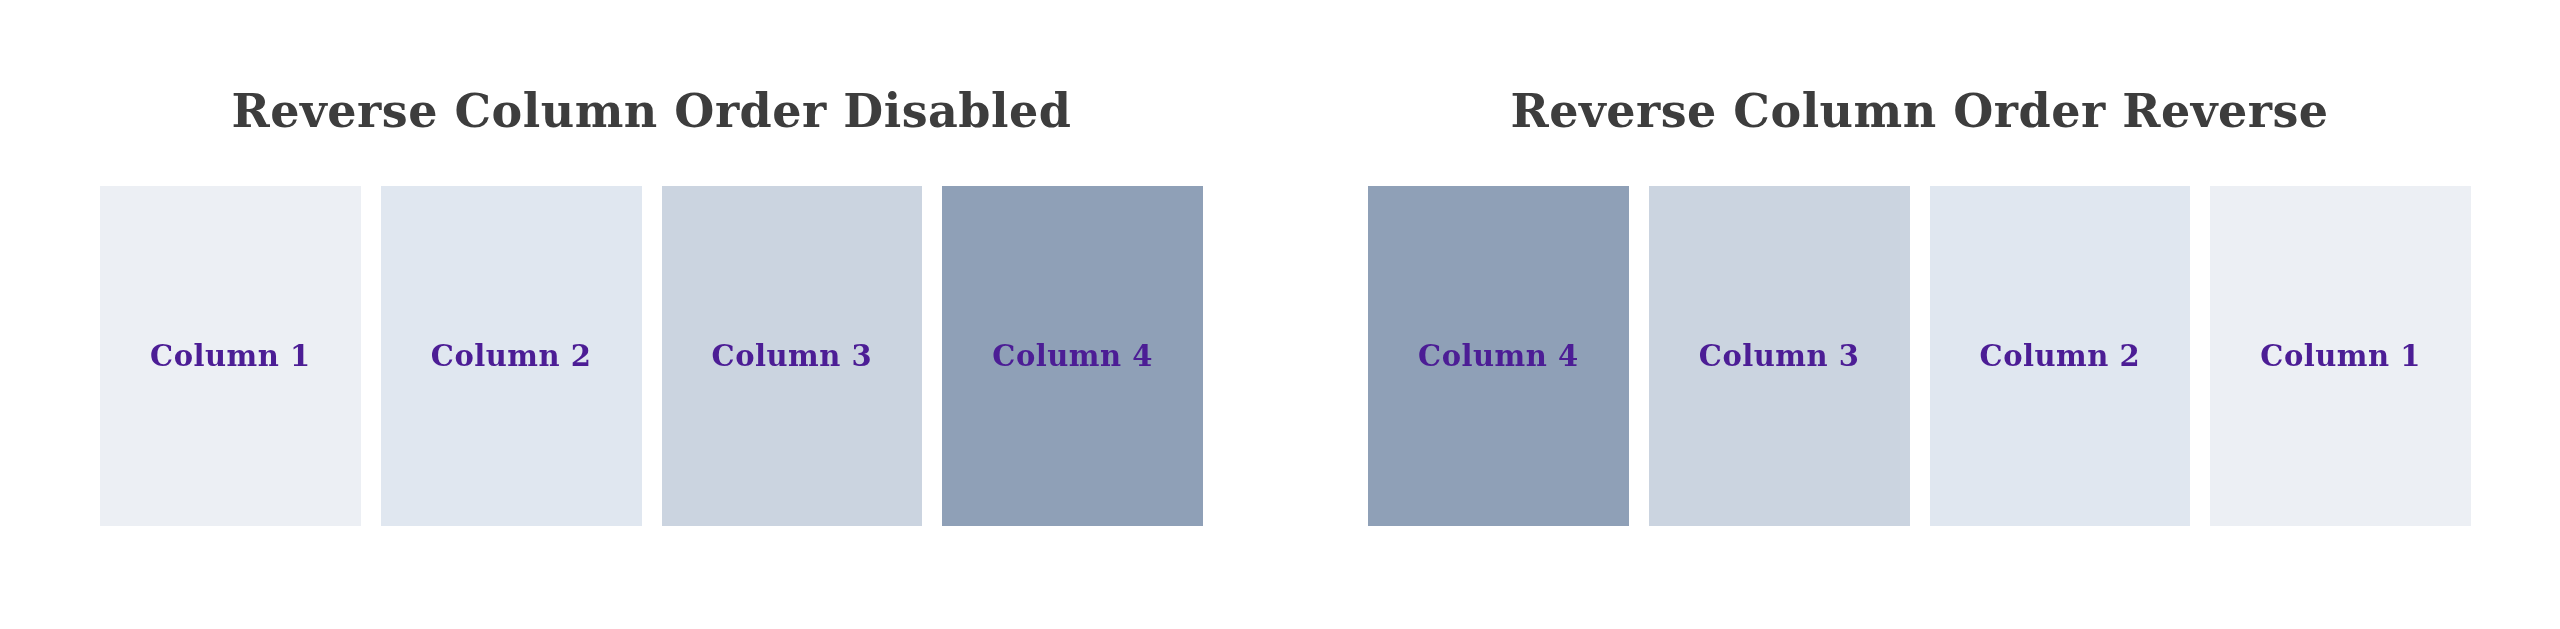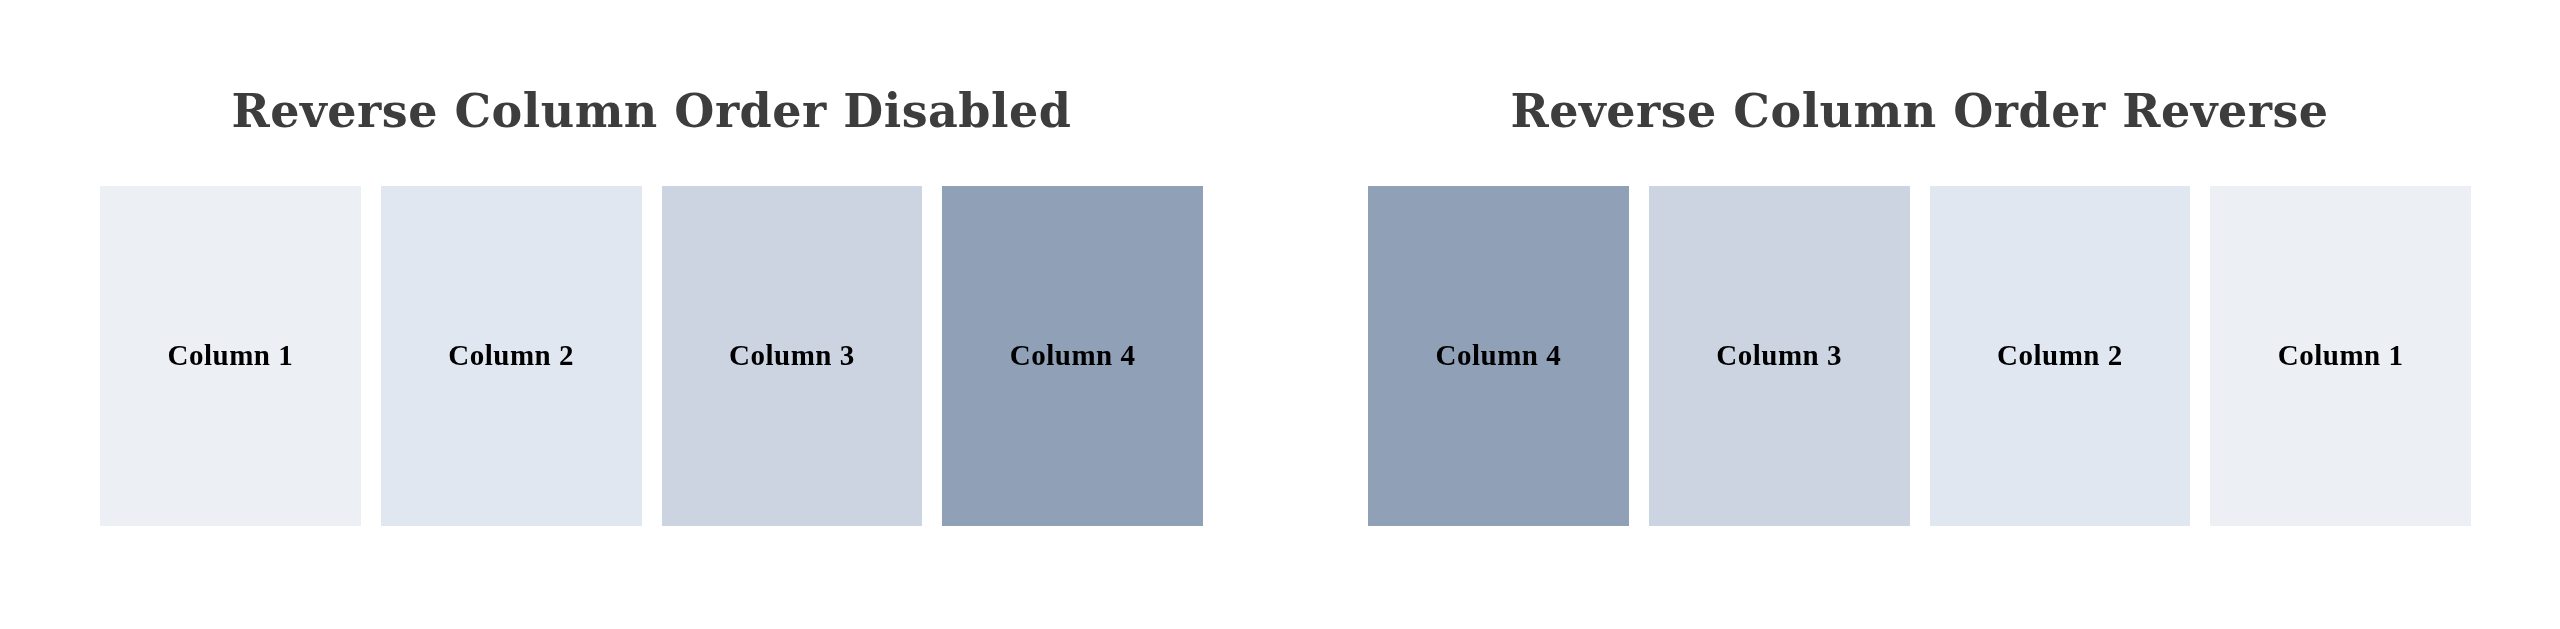--- a/index.html
+++ b/index.html
@@ -41,24 +41,23 @@
   .column-box {
     flex: 1 1 0;
     height: 340px;
     display: flex;
     align-items: center;
     justify-content: center;
   }
   .column-label {
     font-size: 29px;
     font-weight: 700;
-    color: #000000;
+    color: #4c1d95;
     letter-spacing: 0.5px;
     white-space: nowrap;
-    font-family: Liberation Serif, serif;
   }
 </style>
 </head>
 <body>
 
 <div class="page">
 
   <section class="group">
     <h2 class="group-title">Reverse Column Order Disabled</h2>
     <div class="column-row">

